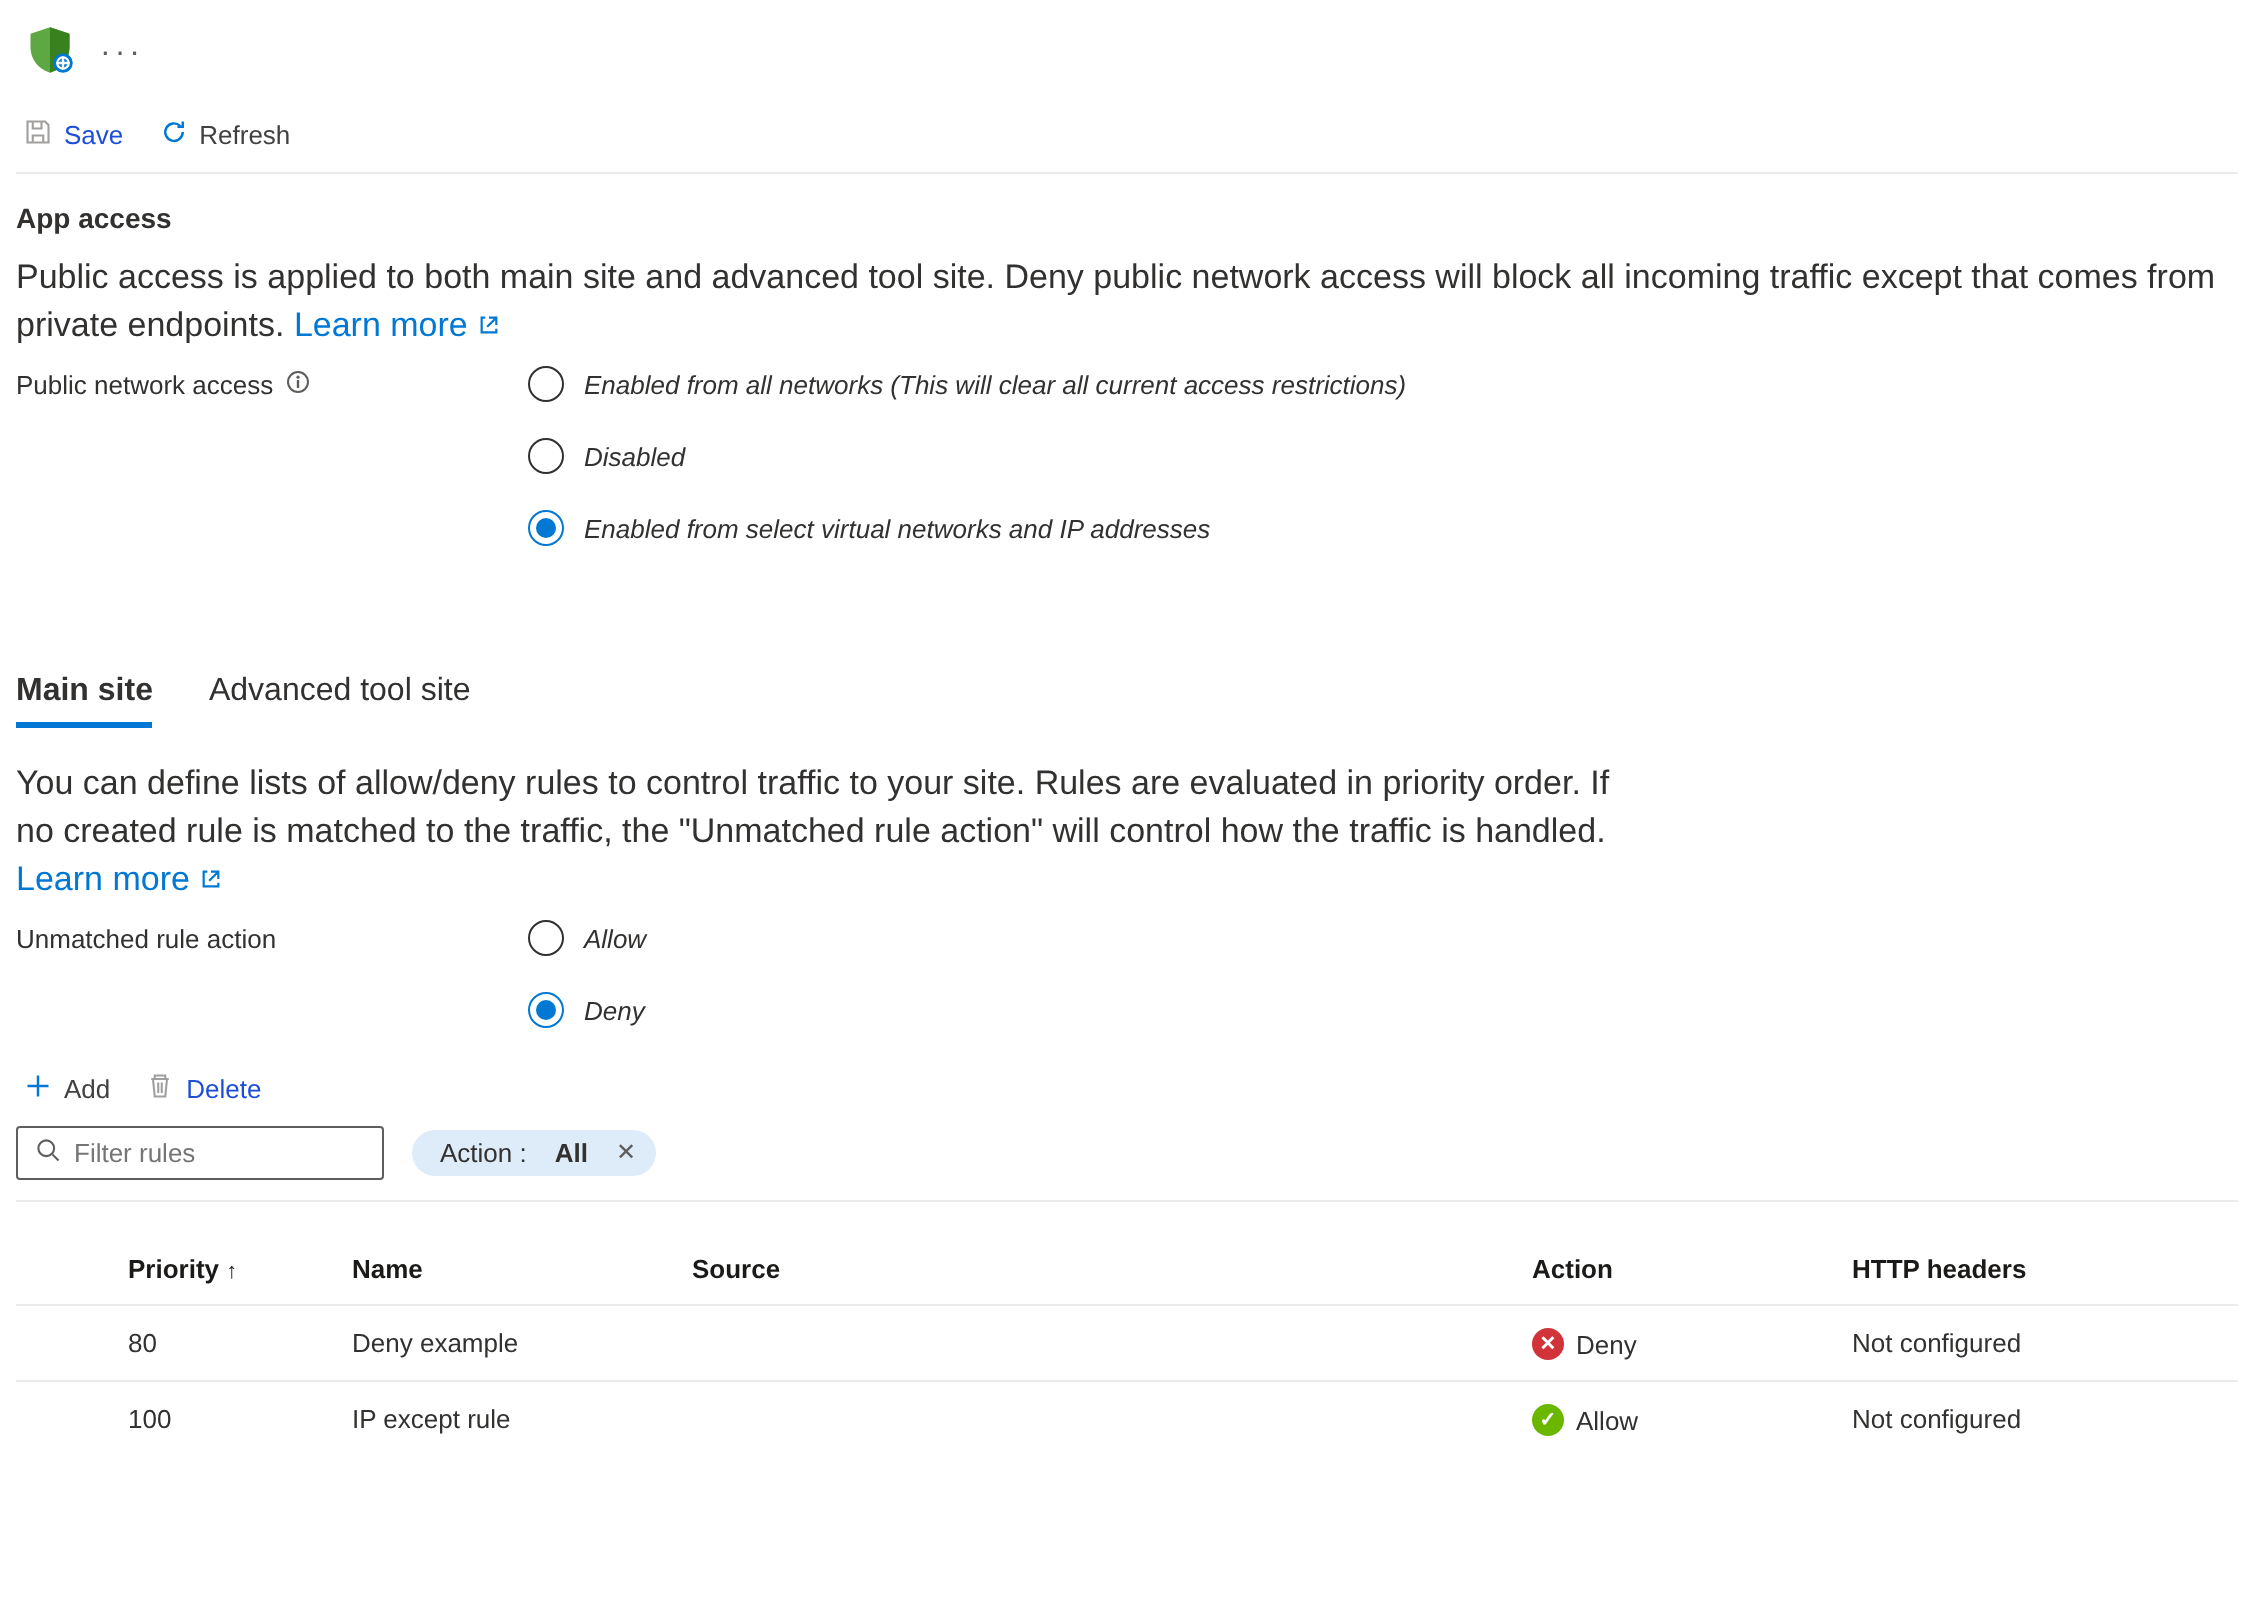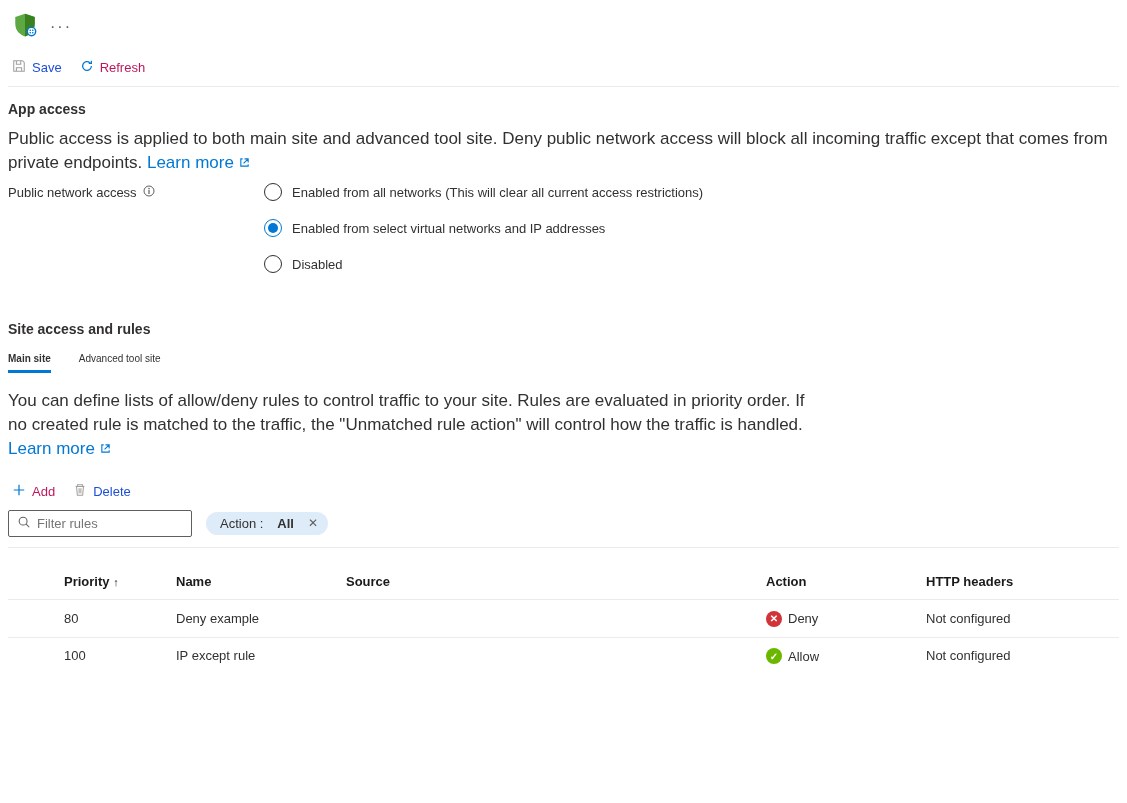--- a/index.html
+++ b/index.html
@@ -26,21 +26,21 @@
       border-bottom: 1px solid #edebe9;
     }
     .toolbar-btn {
       display: inline-flex;
       align-items: center;
       gap: 6px;
       background: none;
       border: none;
       font-size: 13px;
       cursor: pointer;
-      color: #be185d;
+      color: #404040;
     }
     .toolbar-btn.disabled { color: #1d4ed8; cursor: default; }
     .toolbar-btn svg { width: 14px; height: 14px; }
     .section { padding: 14px 0 4px 0; }
     .section-title { font-size: 14px; font-weight: 700; margin-bottom: 10px; }
     .desc { font-size: 17px; color: #323130; line-height: 1.4; }
     .desc a, .link { color: #0078d4; text-decoration: none; cursor: pointer; }
     .link-ext-icon { display: inline-block; vertical-align: middle; }
     .link-ext-icon svg { width: 11px; height: 11px; }
     .field-row {
@@ -51,21 +51,21 @@
     .field-label {
       width: 256px;
       font-size: 13px;
       color: #323130;
       display: flex;
       align-items: center;
       gap: 6px;
       padding-top: 2px;
     }
     .info-icon svg { width: 12px; height: 12px; }
-    .radio-group { display: flex; flex-direction: column; gap: 18px; }
+    .radio-group { display: flex; flex-direction: column; gap: 18px; font-style: italic; }
     .radio-option { display: flex; align-items: center; gap: 10px; cursor: pointer; }
     .radio-circle {
       width: 18px; height: 18px;
       border: 1.5px solid #323130;
       border-radius: 50%;
       display: inline-flex;
       align-items: center;
       justify-content: center;
       flex-shrink: 0;
     }
@@ -76,21 +76,21 @@
       border-radius: 50%;
     }
     .tabs {
       display: flex;
       gap: 28px;
       margin-top: 10px;
     }
     .tab {
       padding: 6px 0;
       cursor: pointer;
-      font-size: 10px;
+      font-size: 16px;
       color: #323130;
       border-bottom: 3px solid transparent;
     }
     .tab.active {
       font-weight: 600;
       border-bottom-color: #0078d4;
     }
     .rule-toolbar {
       display: flex;
       gap: 18px;
@@ -226,53 +226,67 @@
             <rect x="5.4" y="5" width="1.2" height="4" fill="#605e5c"></rect>
           </svg>
       </span>
     </div>
     <div class="radio-group" id="app-access-radios">
         <div class="radio-option">
           <span class="radio-circle"></span>
           <span>Enabled from all networks (This will clear all current access restrictions)</span>
         </div>
         <div class="radio-option">
+          <span class="radio-circle"></span>
+          <span>Disabled</span>
+        </div>
+        <div class="radio-option">
           <span class="radio-circle selected">
             <span class="radio-dot"></span>
           </span>
           <span>Enabled from select virtual networks and IP addresses</span>
         </div>
-        <div class="radio-option">
-          <span class="radio-circle"></span>
-          <span>Disabled</span>
-        </div>
       </div>
   </div>
 </div>
 
 <div class="section" style="margin-top:30px">
-  <div class="section-title">Site access and rules</div>
 
   <div class="tabs" id="site-tabs">
       <div class="tab active">Main site</div>
       <div class="tab">Advanced tool site</div>
     </div>
 
   <div class="desc" style="margin-top:16px; max-width:820px;">
     <span>You can define lists of allow/deny rules to control traffic to your site. Rules are evaluated in priority order. If no created rule is matched to the traffic, the "Unmatched rule action" will control how the traffic is handled.</span>
     <a class="link">
       <span>Learn more</span>
       <span class="link-ext-icon">
         <svg viewBox="0 0 12 12">
             <path fill="none" stroke="#0078d4" stroke-width="1.2" d="M4 2H2v8h8V8M6 2h4v4M10 2 5 7"></path>
           </svg>
       </span>
     </a>
   </div>
 
+  <div class="field-row">
+    <div class="field-label">Unmatched rule action</div>
+    <div class="radio-group" id="unmatched-radios">
+        <div class="radio-option">
+          <span class="radio-circle"></span>
+          <span>Allow</span>
+        </div>
+        <div class="radio-option">
+          <span class="radio-circle selected">
+            <span class="radio-dot"></span>
+          </span>
+          <span>Deny</span>
+        </div>
+      </div>
+  </div>
 </div>
 
 <div class="rule-toolbar">
   <button class="toolbar-btn">
     <span>
       <svg viewBox="0 0 16 16">
           <path stroke="#0078d4" stroke-width="1.4" d="M8 2v12M2 8h12"></path>
         </svg>
     </span>
     <span>Add</span>

